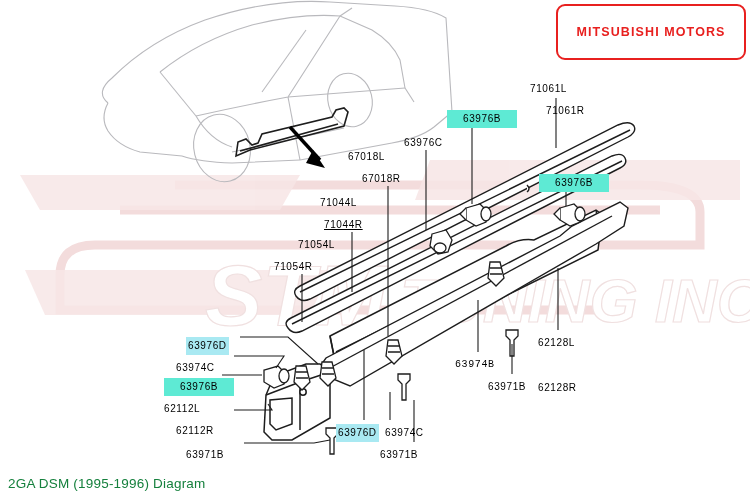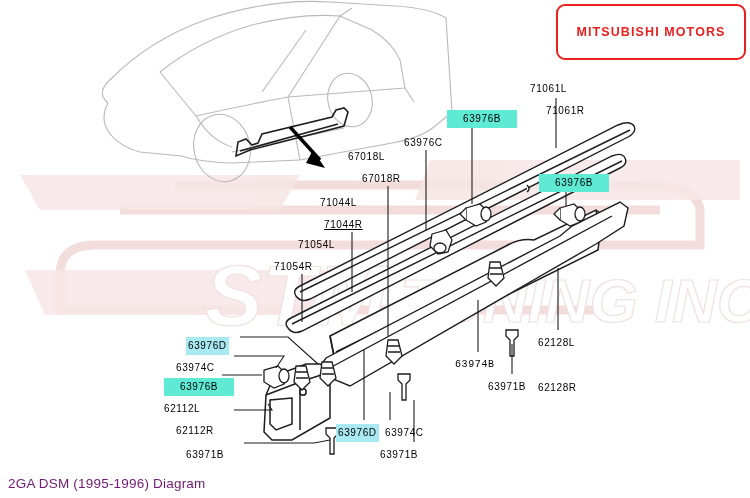--- a/index.html
+++ b/index.html
@@ -16,21 +16,21 @@
   #logo .l1{color:#e8201f;font-size:12.5px;font-weight:bold;letter-spacing:1.1px;line-height:15px;}
   #logo .l2{color:#e8201f;font-size:22px;font-weight:bold;letter-spacing:0.4px;line-height:24px;}
 
   
   .lbl{position:absolute;font-size:10px;color:#000;white-space:nowrap;
        letter-spacing:0.6px;line-height:18px;}
   .lbl.hl-y{background:#5eead4;padding:0 16px;}
   .lbl.hl-c{background:#a9e9f2;padding:0 2px;}
 
   
-  #caption{position:absolute;left:8px;top:476px;font-size:13.5px;color:#701a75;
+  #caption{position:absolute;left:8px;top:476px;font-size:13.5px;color:#15803d;
            letter-spacing:0.2px;}
 
   svg{position:absolute;left:0;top:0;}
   #art{width:750px;height:498px;pointer-events:none;}
 </style>
 </head>
 <body>
 
 <div id="page">
 

